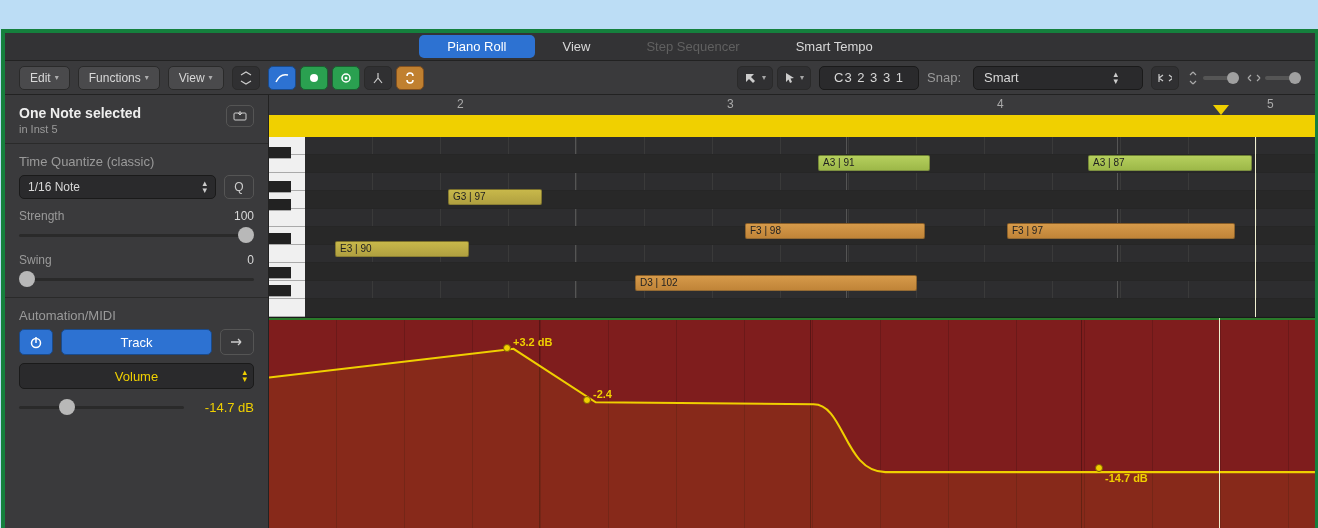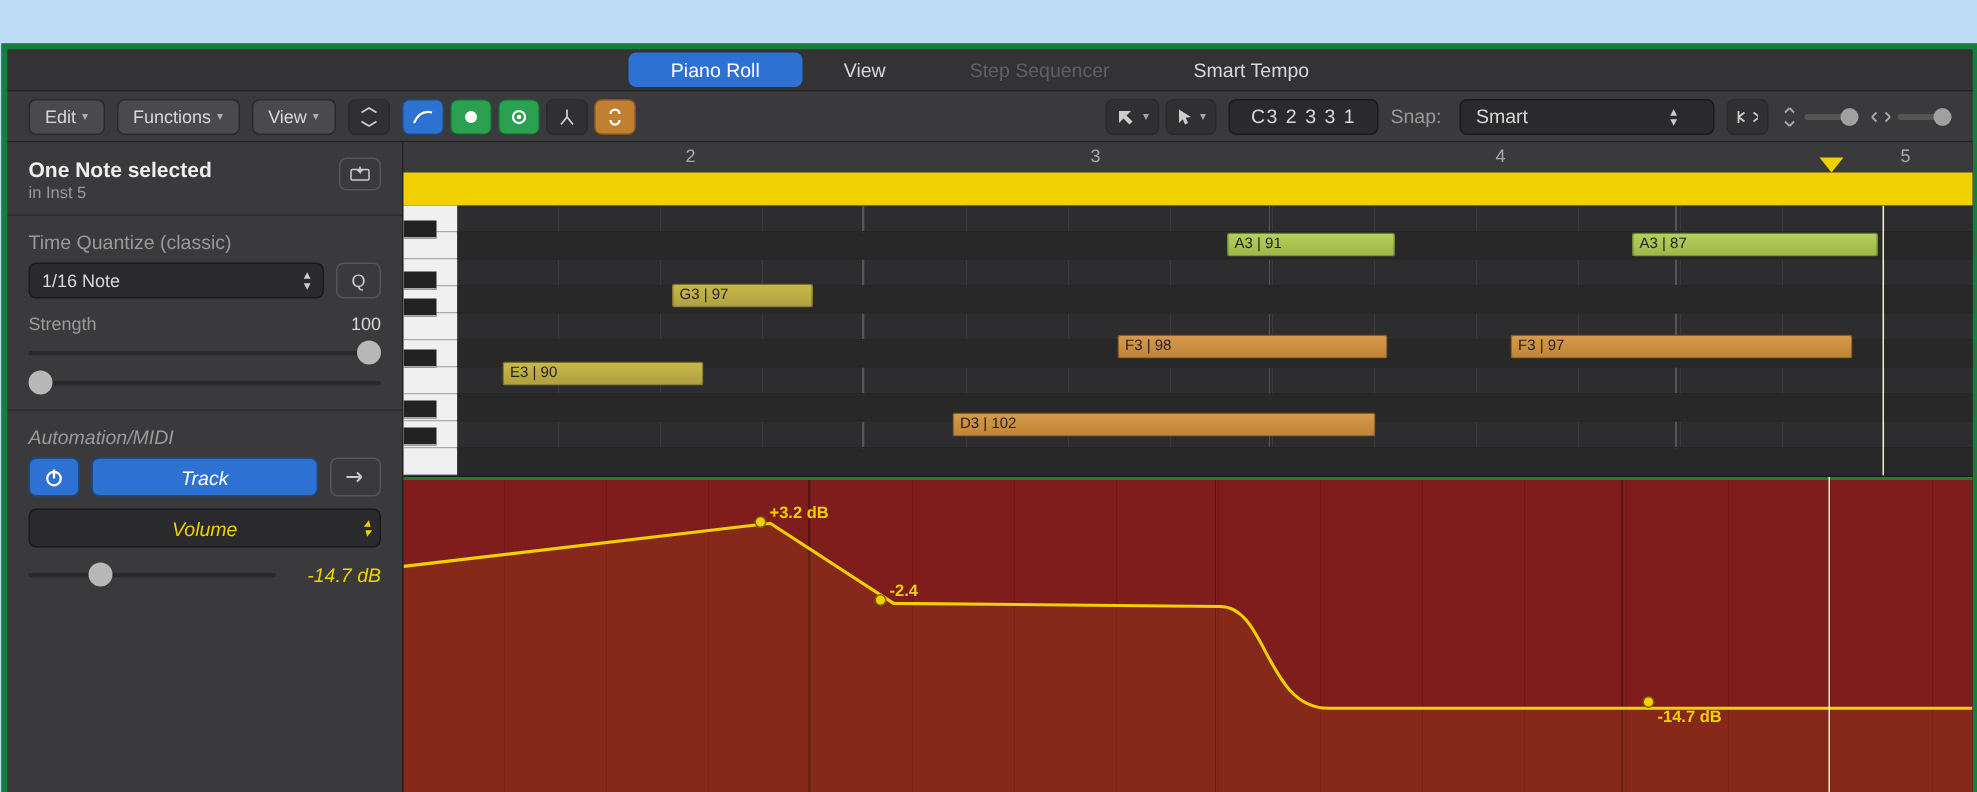--- a/index.html
+++ b/index.html
@@ -60,21 +60,21 @@
   .sec-label{color:var(--text-dim);font-size:13px;margin-bottom:6px;}
   .row{display:flex;align-items:flex-start;gap:8px;margin-bottom:6px;}
   .select{flex:1;background:#2a2a2c;border:1px solid #1a1a1a;height:24px;border-radius:5px;color:var(--text);font-size:12px;padding:0 8px;display:flex;align-items:center;justify-content:space-between;}
   .q-btn{width:30px;height:24px;border:1px solid #555;border-radius:5px;display:flex;align-items:center;justify-content:center;color:#ccc;font-size:12px;background:#3a3a3c;}
   .param-row{display:flex;justify-content:space-between;color:var(--text-dim);font-size:12px;margin-top:10px;}
   .param-val{color:var(--text);}
   .h-slider{position:relative;height:16px;margin-top:4px;}
   .h-slider .track{position:absolute;left:0;right:0;top:7px;height:3px;background:#2a2a2a;border-radius:2px;}
   .h-slider .thumb{position:absolute;width:16px;height:16px;border-radius:50%;background:#b8b8b8;top:0;}
 
-  .automation-sec{padding:10px 14px;font-style:italic;}
+  .automation-sec{padding:10px 14px;}
   .auto-row{display:flex;gap:8px;align-items:center;margin-bottom:8px;}
   .power-btn{width:34px;height:26px;border:1px solid #1a4a8a;background:#2d72d2;border-radius:5px;display:flex;align-items:center;justify-content:center;color:#fff;}
   .track-btn{flex:1;height:26px;background:#2d72d2;border:1px solid #1a4a8a;border-radius:5px;color:#fff;font-size:13px;display:flex;align-items:center;justify-content:center;}
   .cycle-btn{width:34px;height:26px;border:1px solid #555;background:#3a3a3c;border-radius:5px;display:flex;align-items:center;justify-content:center;color:#ccc;}
   .vol-select{height:26px;background:#2a2a2c;border:1px solid #1a1a1a;border-radius:5px;color:var(--yellow);font-size:13px;display:flex;align-items:center;justify-content:center;width:100%;position:relative;}
   .vol-select .updown{position:absolute;right:6px;color:var(--yellow);font-size:9px;line-height:7px;}
   .vol-row{display:flex;align-items:center;gap:10px;margin-top:10px;}
   .vol-slider{flex:1;position:relative;height:16px;}
   .vol-slider .track{position:absolute;left:0;right:0;top:7px;height:3px;background:#2a2a2a;border-radius:2px;}
   .vol-slider .thumb{position:absolute;width:16px;height:16px;border-radius:50%;background:#b8b8b8;top:0;}
@@ -252,20 +252,24 @@
           </div>
           <div class="q-btn">Q</div>
         </div>
         <div class="param-row">
           <span>Strength</span>
           <span class="param-val">100</span>
         </div>
         <div class="h-slider">
           <div class="track"></div>
             <div class="thumb" style="left:calc(100% - 16px);"></div>
+        </div>
+        <div class="param-row">
+          <span>Swing</span>
+          <span class="param-val">0</span>
         </div>
         <div class="h-slider">
           <div class="track"></div>
             <div class="thumb" style="left:0;"></div>
         </div>
       </div>
 
       <div class="automation-sec">
         <div class="sec-label">Automation/MIDI</div>
         <div class="auto-row">

